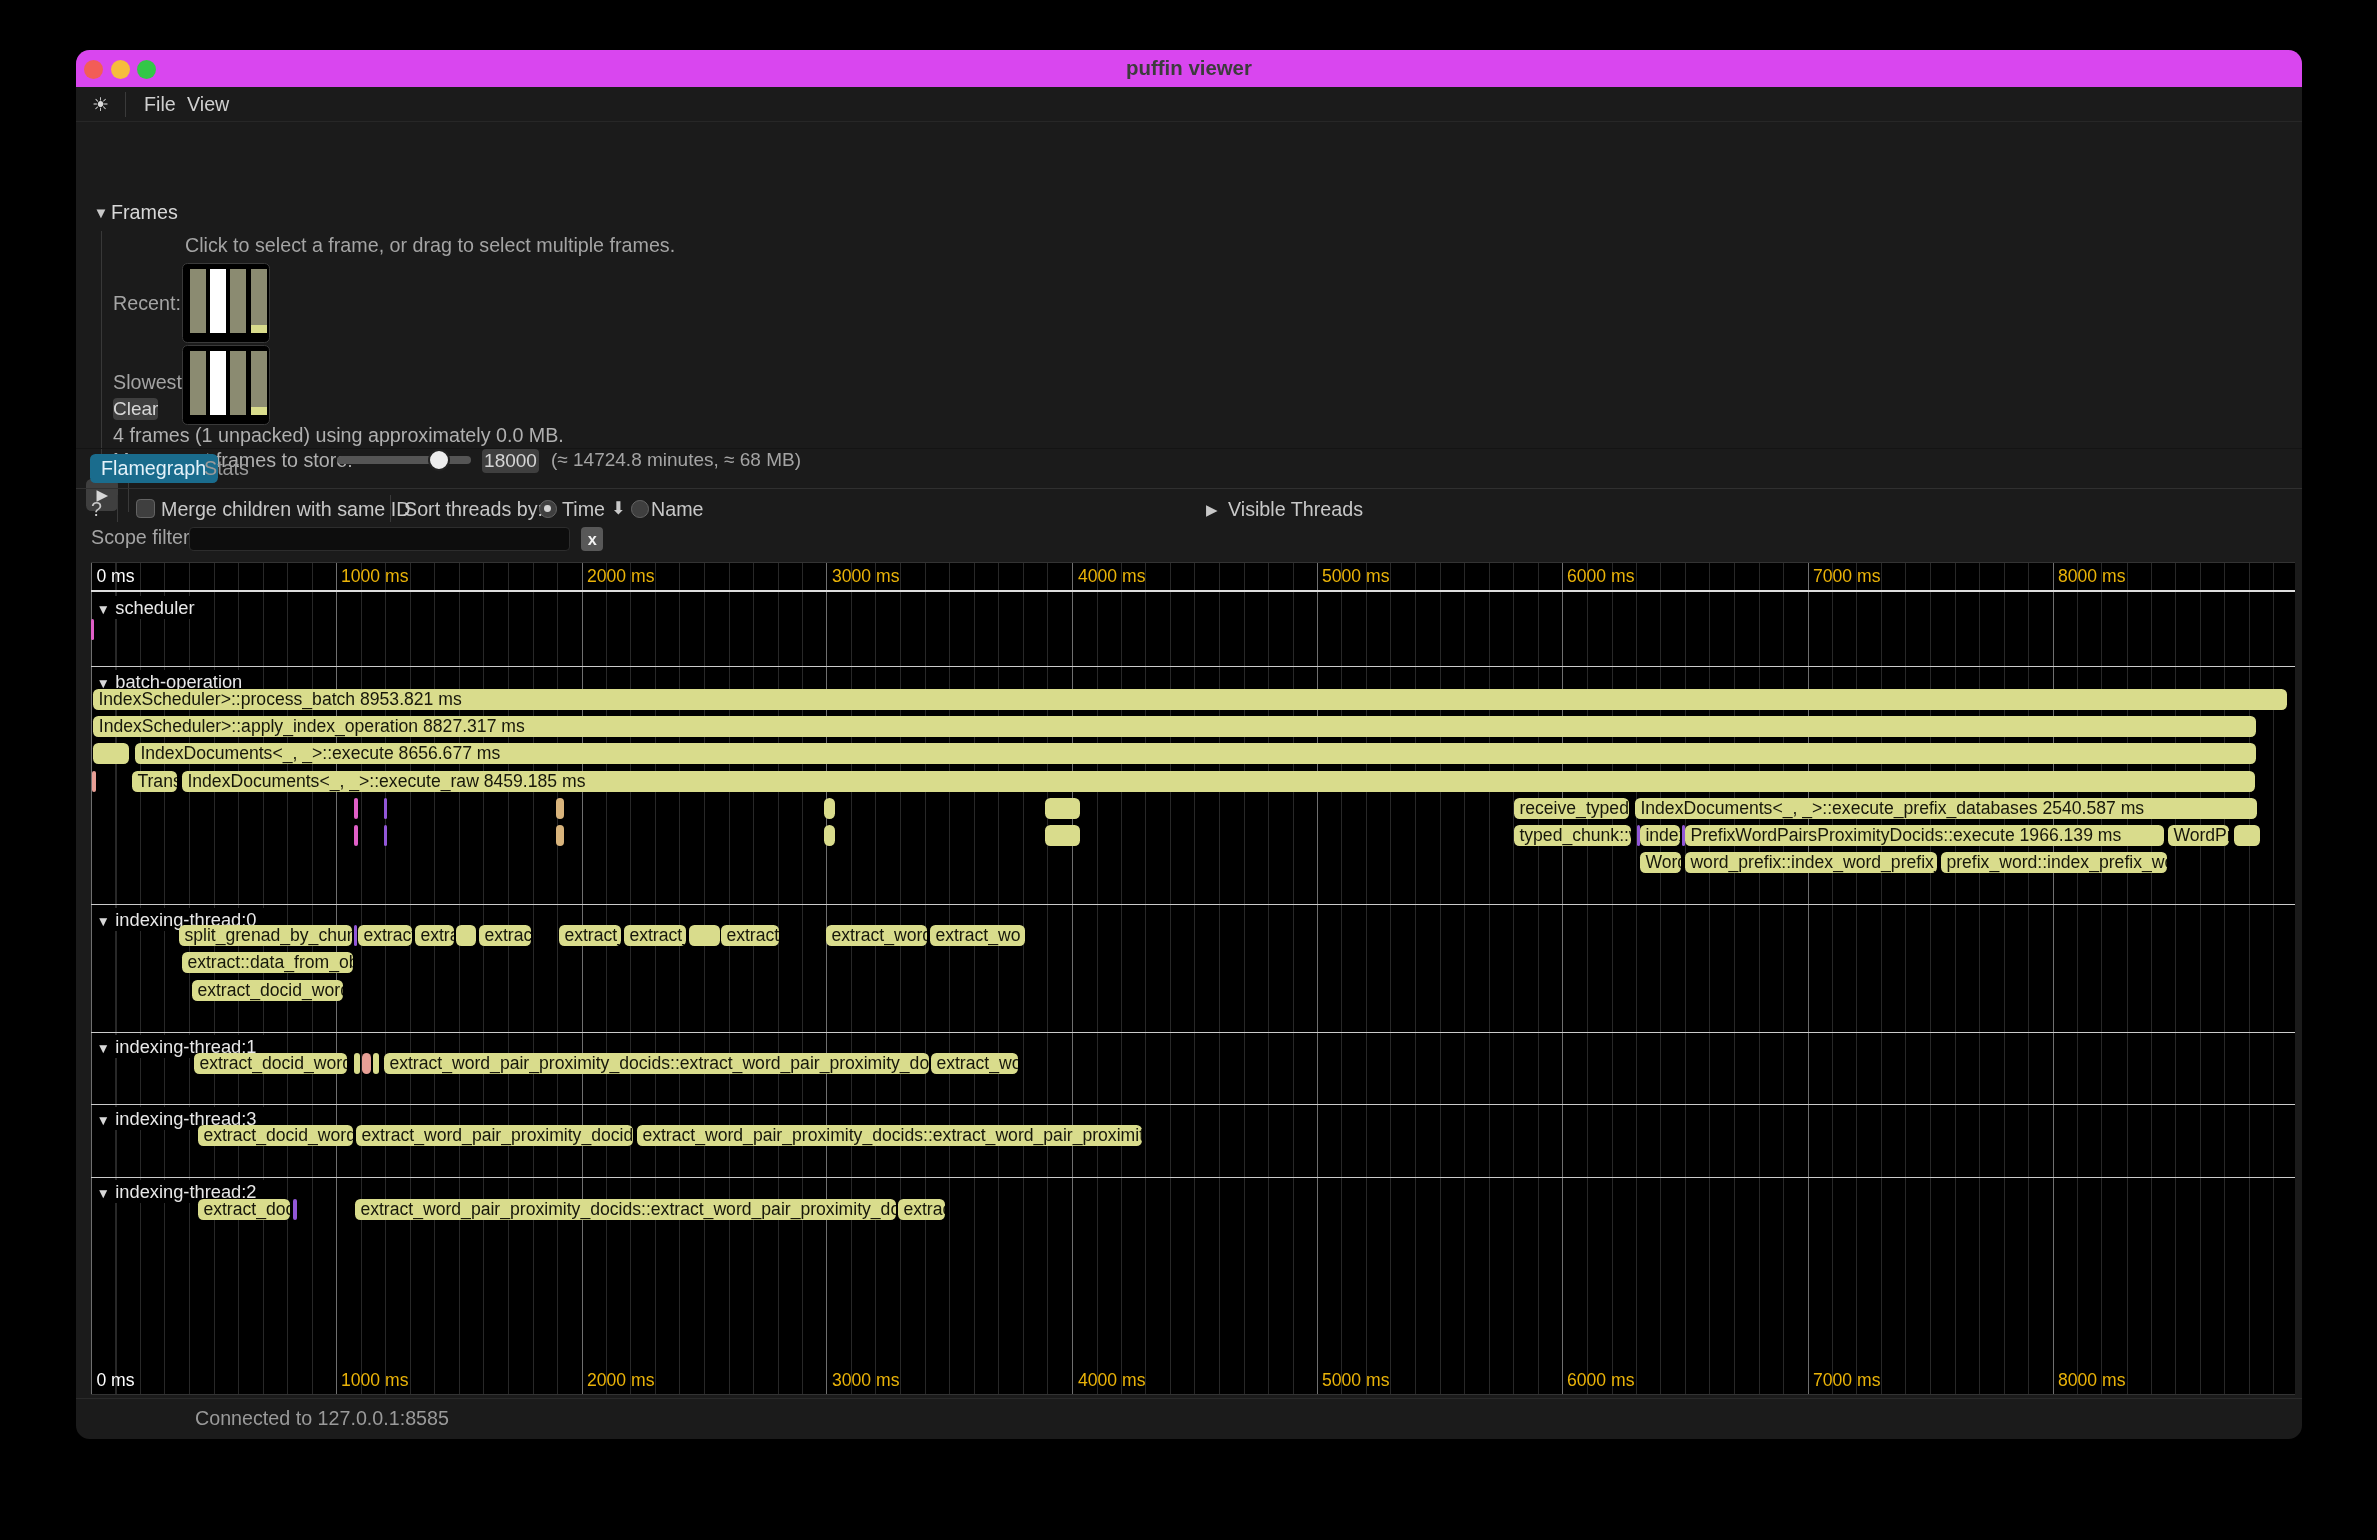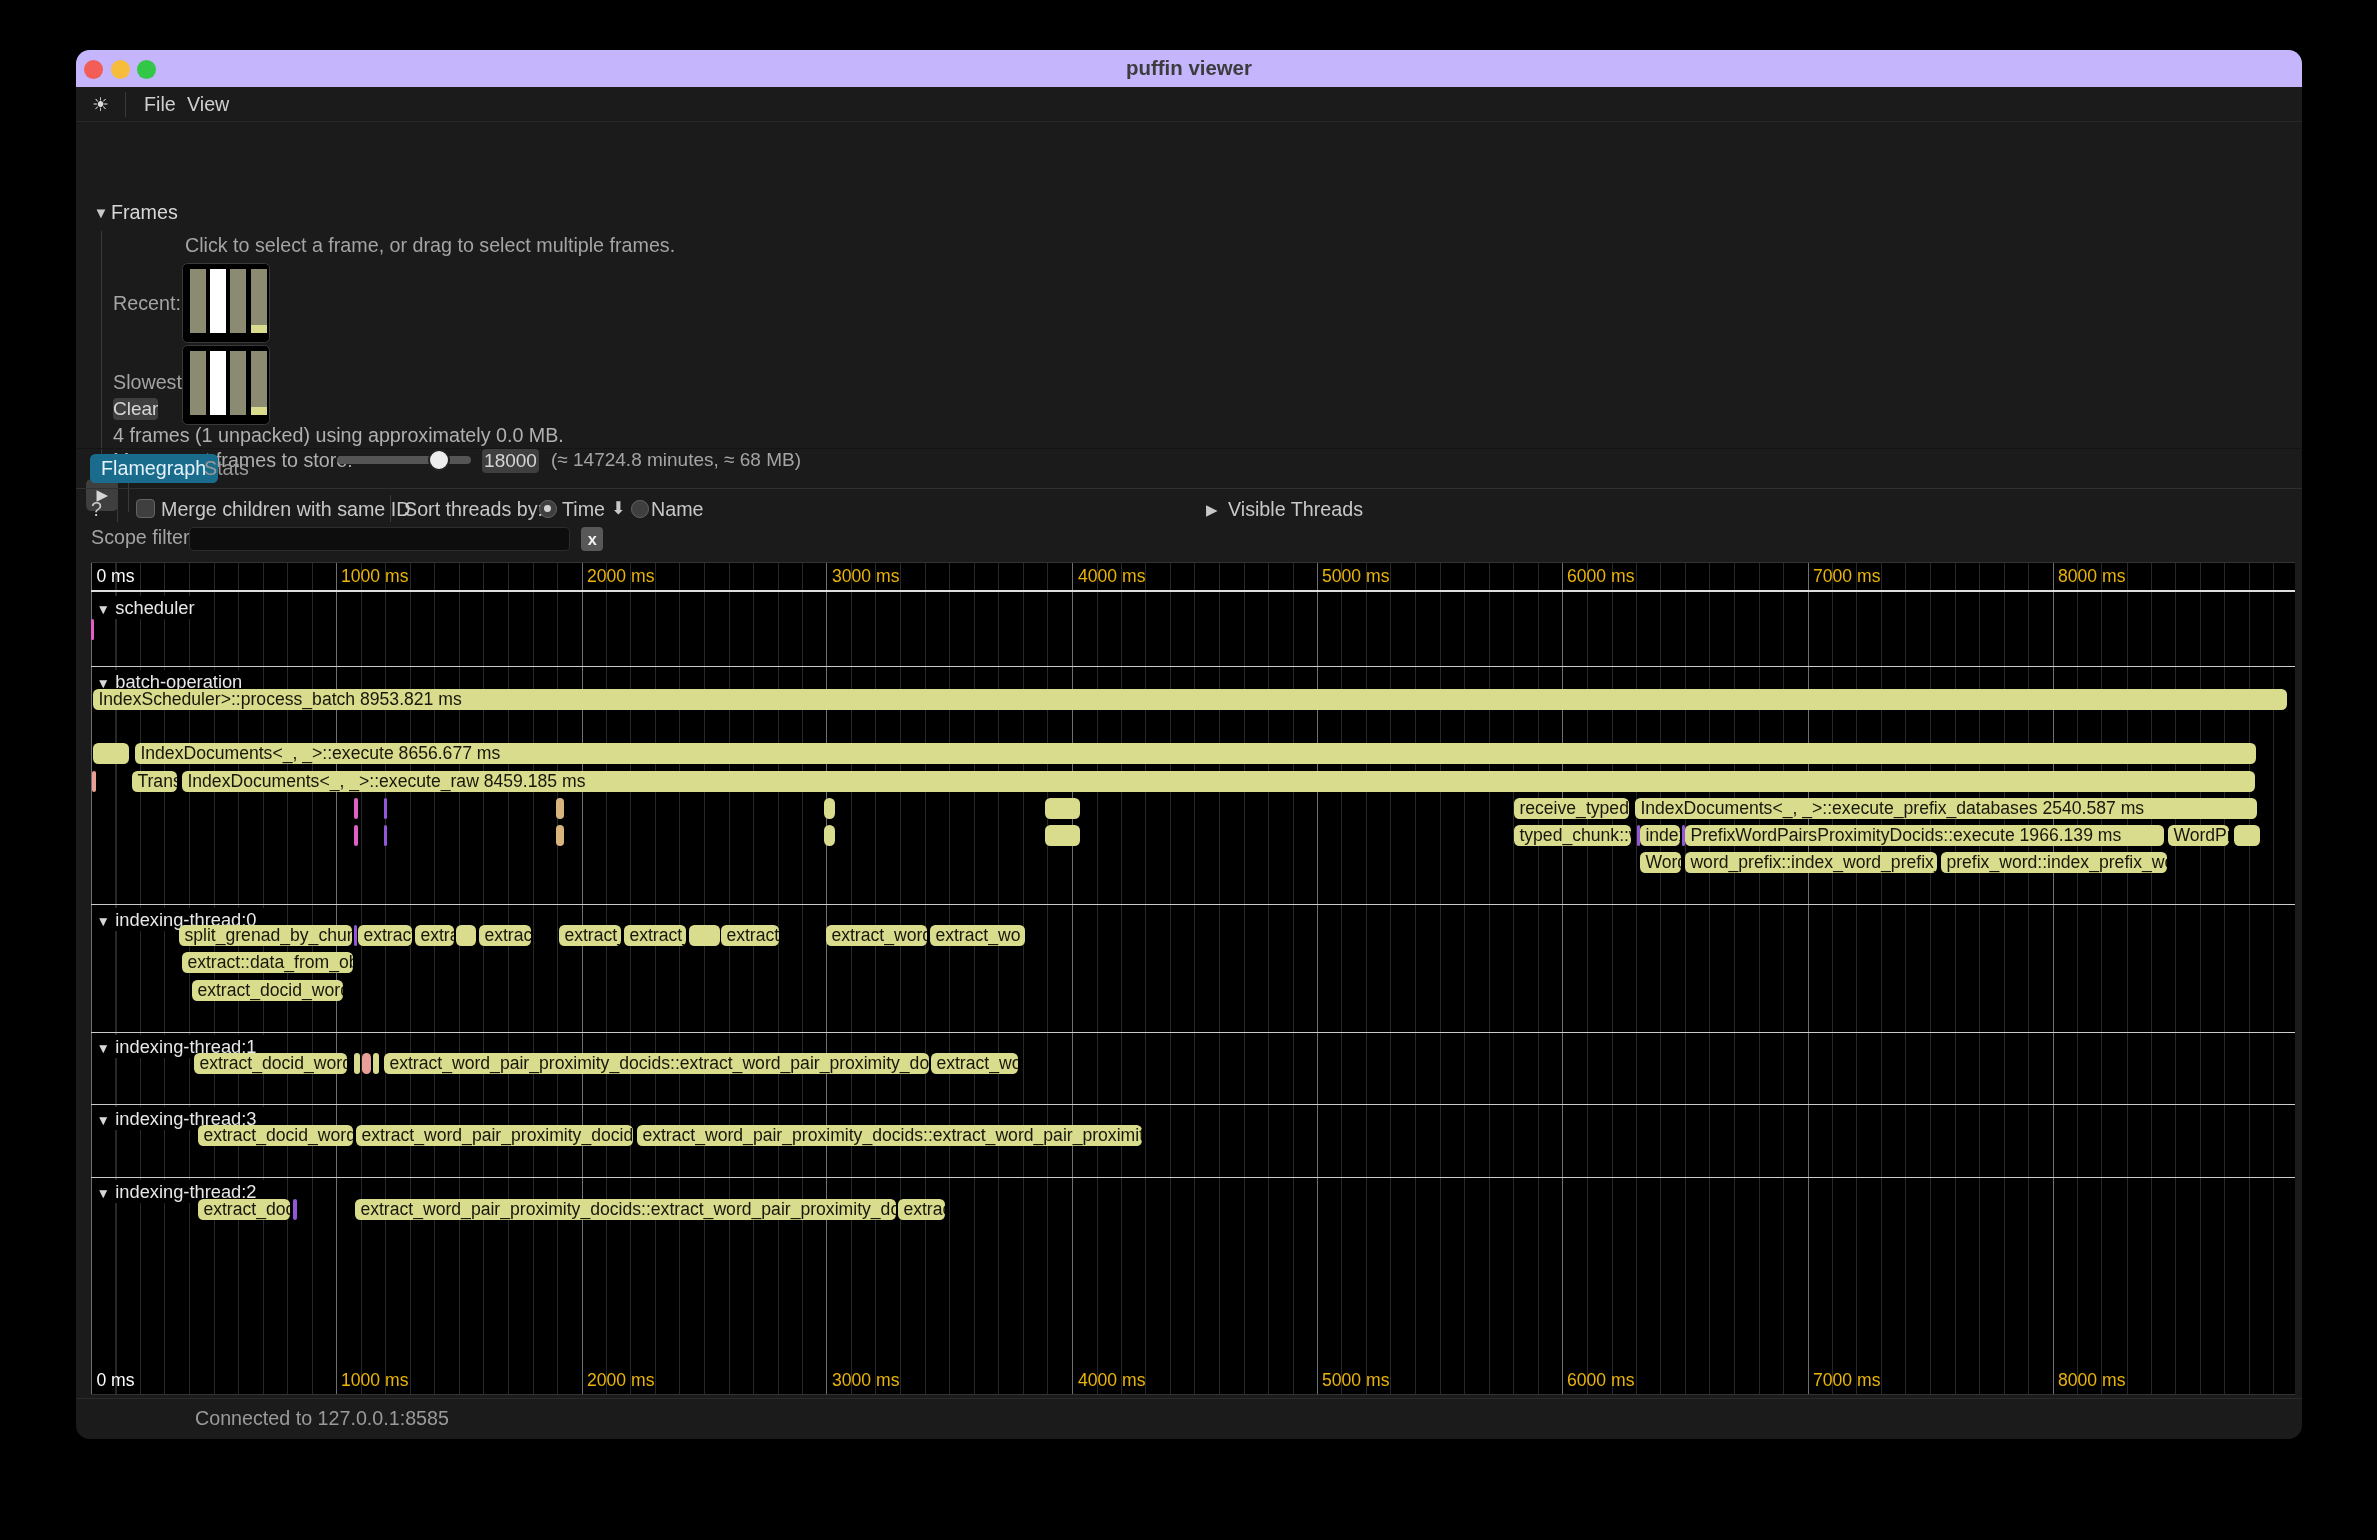--- a/index.html
+++ b/index.html
@@ -2,21 +2,21 @@
 <html style="font-size:11px"><head>
 <meta charset="utf-8">
 <style>
   * { margin:0; padding:0; box-sizing:border-box; }
   html,body { width:2377px; height:1540px; background:#000; overflow:hidden;
               font-family:"Liberation Sans", sans-serif; }
   .abs { position:absolute; }
   #window { position:absolute; left:76px; top:50px; width:2226px; height:1389px;
             background:#1b1b1b; border-radius:13.6px; overflow:hidden; }
   
-  #titlebar { position:absolute; left:0; top:0; width:100%; height:37px; background:#c4b5fd; }
+  #titlebar { position:absolute; left:0; top:0; width:100%; height:37px; background:#d946ef; }
   .tl { position:absolute; top:10.2px; width:19px; height:19px; border-radius:50%; }
   #tl-close{ left:8.1px; background:#f25d57; } #tl-min{ left:35px; background:#f6bd3c; }
   #tl-max{ left:61px; background:#33c748; }
   #win-title { position:absolute; left:0; width:100%; text-align:center; line-height:37px;
                font-size:20.4px; font-weight:bold; color:#3c3c3c; }
   
   #menubar { position:absolute; left:0; top:37px; width:100%; height:35px;
              border-bottom:1.4px solid #272727; }
   #theme-btn { position:absolute; left:9.5px; top:0; width:30px; height:35px; text-align:center;
                line-height:35px; font-size:19px; color:#dcdcdc; }
@@ -274,20 +274,21 @@
       <div class="tick" style="left: 1476px; top: 807px;">6000 ms</div>
       <div class="tick" style="left: 1722px; top: 3.4px;">7000 ms</div>
       <div class="tick" style="left: 1722px; top: 807px;">7000 ms</div>
       <div class="tick" style="left: 1967px; top: 3.4px;">8000 ms</div>
       <div class="tick" style="left: 1967px; top: 807px;">8000 ms</div>
       <div class="fg-head" style="top: 33px;"><span class="tri">▼</span><span>scheduler</span></div>
       <div class="bar pink" style="left: 0px; top: 56px; width: 2.7px;"></div>
       <div class="fg-sep" style="top: 103px;"></div>
       <div class="fg-head" style="top: 107px;"><span class="tri">▼</span><span>batch-operation</span></div>
       <div class="bar lab" style="left: 2px; top: 126px; width: 2194px;">IndexScheduler&gt;::process_batch 8953.821 ms</div>
+      <div class="bar lab" style="left: 2.4px; top: 153px; width: 2163px;">IndexScheduler&gt;::apply_index_operation 8827.317 ms</div>
       <div class="bar" style="left: 1.5px; top: 180px; width: 36px;"></div>
       <div class="bar lab" style="left: 44px; top: 180px; width: 2121px;">IndexDocuments&lt;_, _&gt;::execute 8656.677 ms</div>
       <div class="bar salmon" style="left: 0.9px; top: 208px; width: 4.1px;"></div>
       <div class="bar lab" style="left: 41px; top: 208px; width: 45px;">Trans</div>
       <div class="bar lab" style="left: 91px; top: 208px; width: 2073px;">IndexDocuments&lt;_, _&gt;::execute_raw 8459.185 ms</div>
       <div class="bar pink" style="left: 263px; top: 235px; width: 4.3px;"></div>
       <div class="bar purple" style="left: 293px; top: 235px; width: 2.7px;"></div>
       <div class="bar tan" style="left: 465px; top: 235px; width: 7.5px;"></div>
       <div class="bar" style="left: 733px; top: 235px; width: 11px;"></div>
       <div class="bar" style="left: 954px; top: 235px; width: 35px;"></div>

